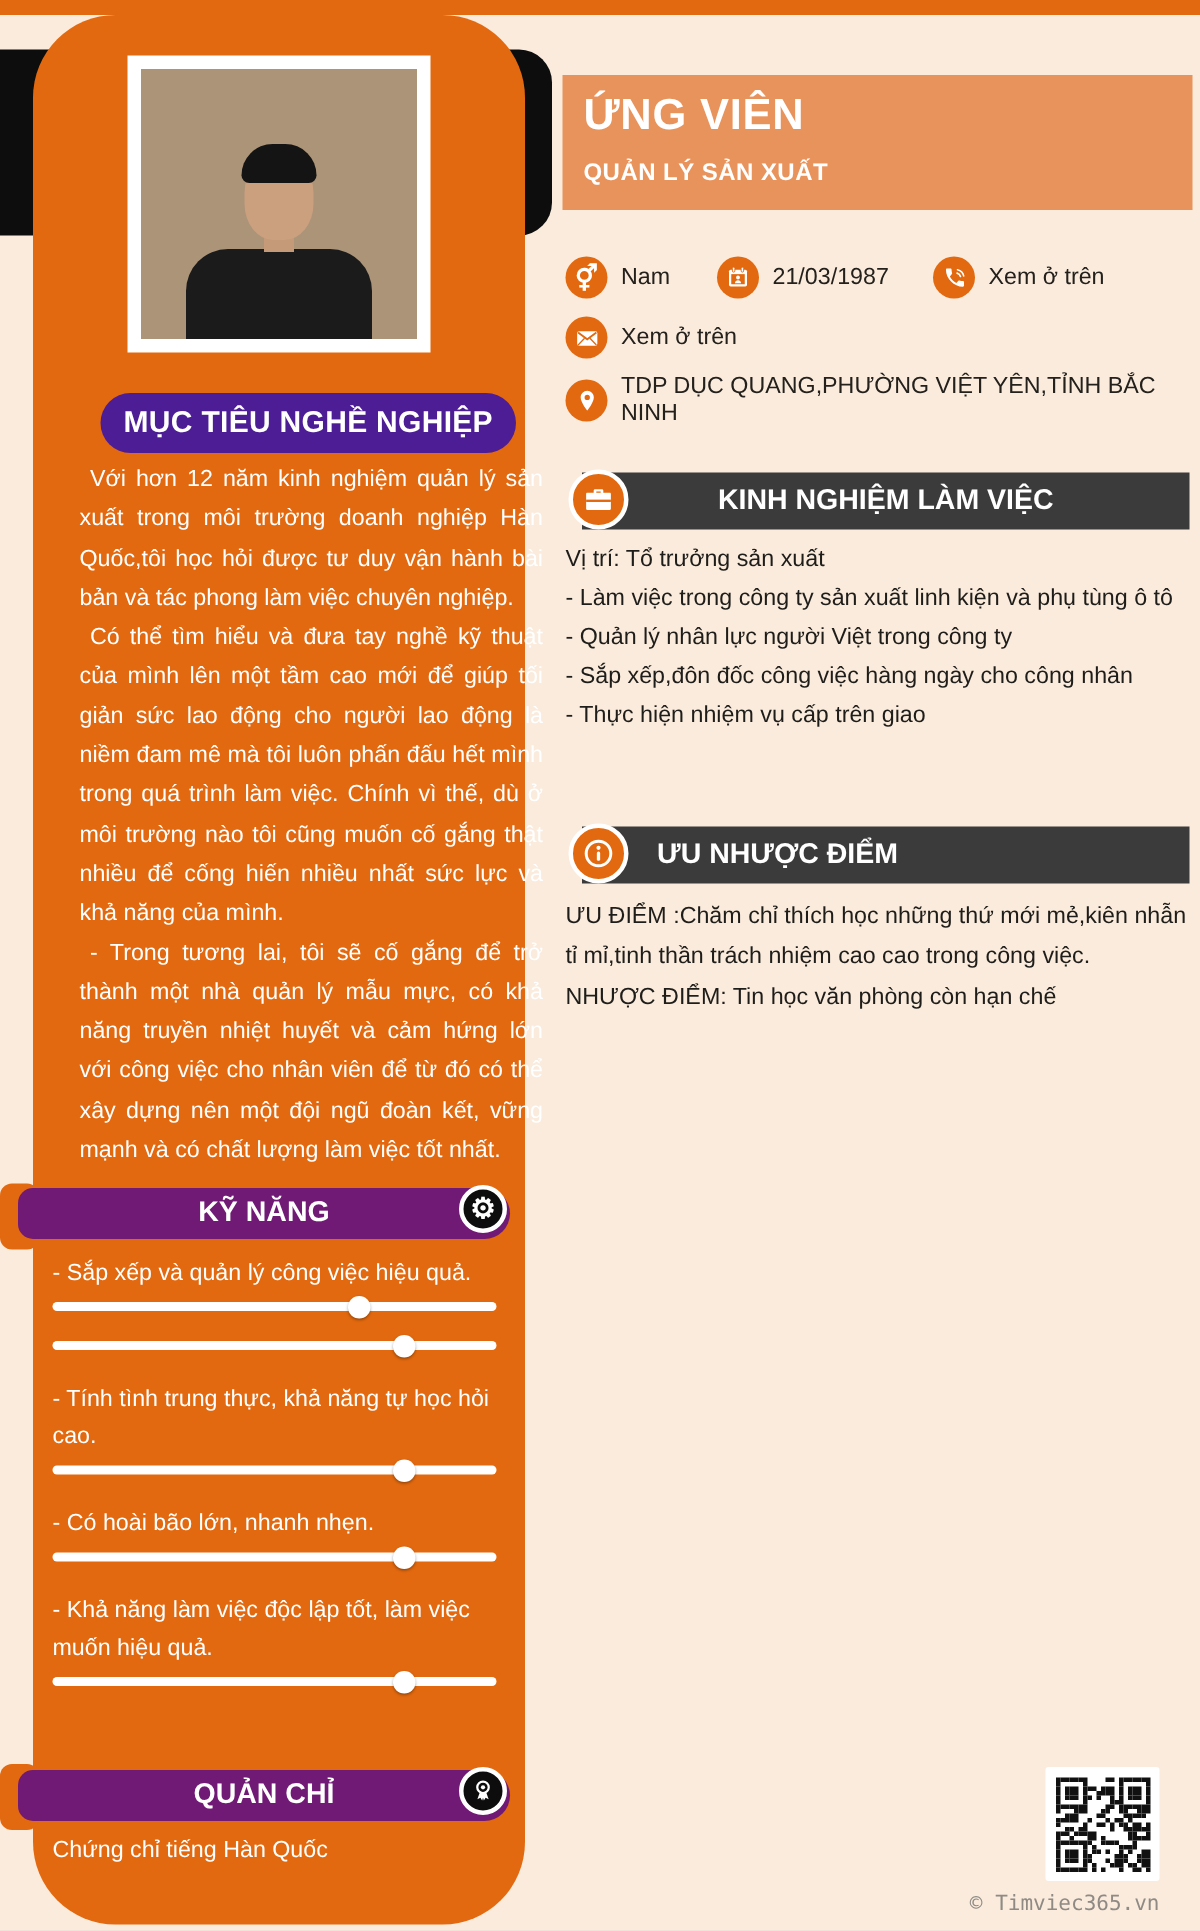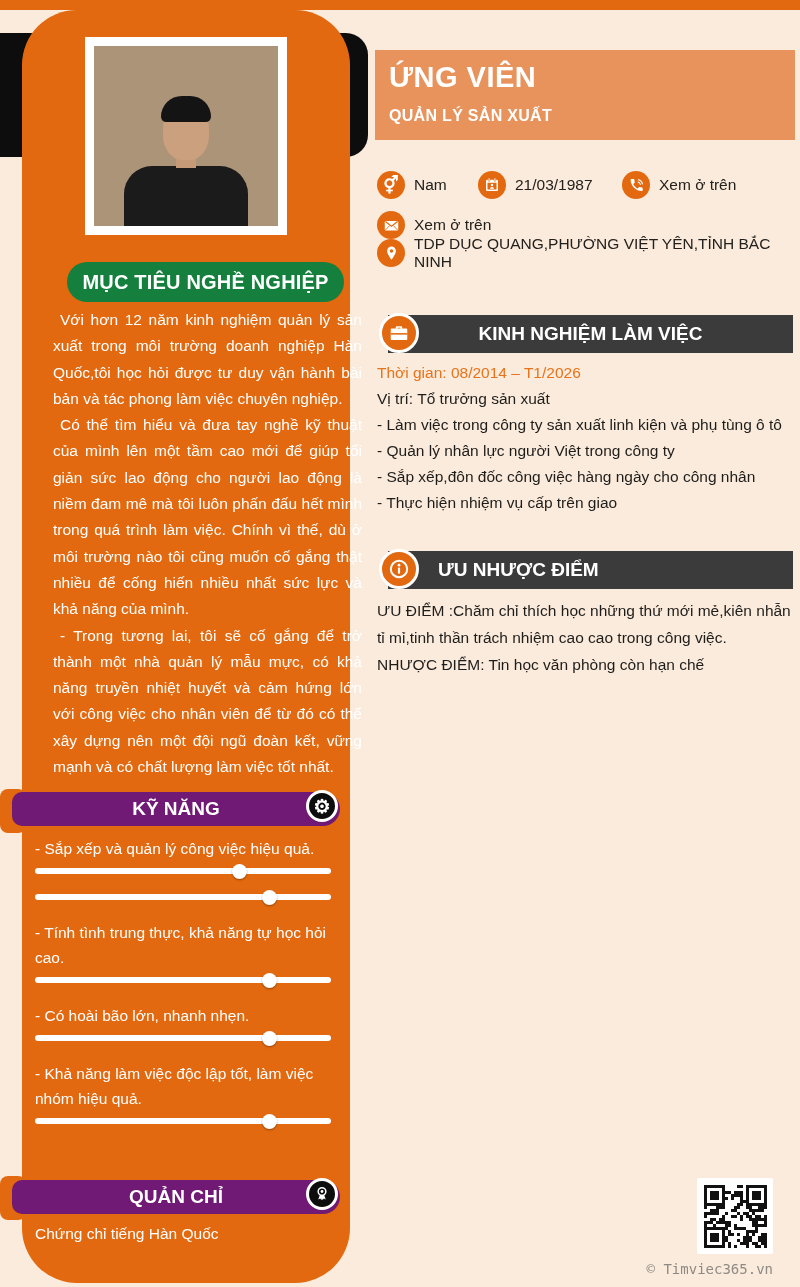--- a/index.html
+++ b/index.html
@@ -23,21 +23,21 @@
       repeating-linear-gradient(0deg, rgba(120,100,78,0) 0 22px, #8d males 22px),
       repeating-linear-gradient(0deg, transparent 0 22px, #8f7a60 22px 24px),
       repeating-linear-gradient(90deg, rgba(143,122,96,.85) 0 2px, transparent 2px 36px);
   }
   .ph-body{position:absolute;left:50%;bottom:-4px;transform:translateX(-50%);width:124px;height:64px;background:#1b1b1b;border-radius:28px 28px 0 0;}
   .ph-neck{position:absolute;left:50%;bottom:58px;transform:translateX(-50%);width:20px;height:14px;background:#c49a79;}
   .ph-head{position:absolute;left:50%;bottom:66px;transform:translateX(-50%);width:46px;height:58px;background:#caa07f;border-radius:46% 46% 42% 42%;}
   .ph-hair{position:absolute;left:50%;bottom:104px;transform:translateX(-50%);width:50px;height:26px;background:#141414;border-radius:24px 24px 6px 6px;}
 
   
-  .objective-pill{position:absolute;left:45px;top:252px;width:277px;height:40px;background:#15803d;border-radius:20px;display:flex;align-items:center;justify-content:center;color:#fff;font-weight:bold;font-size:20px;letter-spacing:.2px;}
+  .objective-pill{position:absolute;left:45px;top:252px;width:277px;height:40px;background:#4c1d95;border-radius:20px;display:flex;align-items:center;justify-content:center;color:#fff;font-weight:bold;font-size:20px;letter-spacing:.2px;}
   .objective-body{position:absolute;left:31px;top:297px;width:309px;color:#fff;font-size:15.5px;line-height:26.3px;text-align:justify;}
   .objective-body p{margin:0;text-indent:7px;}
 
   
   .side-tab{position:absolute;width:26px;height:44px;background:#E2690F;border-radius:8px;z-index:2;}
   .side-bar{position:absolute;left:12px;width:328px;height:34px;background:#701a75;border-radius:10px 17px 17px 10px;z-index:3;display:flex;align-items:center;justify-content:center;color:#fff;font-weight:bold;font-size:19px;}
   .bar-badge{position:absolute;right:2px;top:-2px;width:32px;height:32px;background:#0D0D0D;border:3px solid #fff;border-radius:50%;display:flex;align-items:center;justify-content:center;color:#fff;font-size:19px;line-height:1;}
 
   
   .skills-list{position:absolute;left:35px;top:836px;width:296px;z-index:3;}
@@ -128,21 +128,21 @@
           <div class="skill-knob" style="left: calc(79% - 7px);"></div>
         </div>
       </div>
       <div class="skill">
         <div class="skill-label">- Có hoài bão lớn, nhanh nhẹn.</div>
         <div class="skill-track">
           <div class="skill-knob" style="left: calc(79% - 7px);"></div>
         </div>
       </div>
       <div class="skill">
-        <div class="skill-label">- Khả năng làm việc độc lập tốt, làm việc nhóm hiệu quả.</div>
+        <div class="skill-label">- Khả năng làm việc độc lập tốt, làm việc muốn hiệu quả.</div>
         <div class="skill-track">
           <div class="skill-knob" style="left: calc(79% - 7px);"></div>
         </div>
       </div>
     </div>
 
   <div class="side-tab" style="left:0;top:1176px;"></div>
   <div class="side-bar" style="top:1180px;z-index:3;">
     <span>QUẢN CHỈ</span>
     <span class="bar-badge">
@@ -193,40 +193,39 @@
   <div class="contact-group" style="left:377px;top:211px;">
     <span class="c-icon">
       <svg width="17" height="17" viewBox="0 0 24 24">
         <rect x="2.5" y="5.5" width="19" height="13.5" rx="1.8" fill="#fff"></rect>
         <path d="M3.4 6.5L12 13l8.6-6.5" stroke="#E2690F" stroke-width="1.7" fill="none"></path>
         <path d="M3.4 18.4L9.5 12M20.6 18.4L14.5 12" stroke="#E2690F" stroke-width="1.2" fill="none"></path>
       </svg>
     </span>
     <span>Xem ở trên</span>
   </div>
-  <div class="contact-group" style="left:377px;top:235px;">
+  <div class="contact-group" style="left:377px;top:249px;">
     <span class="c-icon">
       <svg width="17" height="17" viewBox="0 0 24 24">
         <path fill="#fff" d="M12 2.2c-3.4 0-6.2 2.8-6.2 6.2 0 4.6 6.2 12.4 6.2 12.4s6.2-7.8 6.2-12.4c0-3.4-2.8-6.2-6.2-6.2zm0 8.7a2.5 2.5 0 1 1 0-5 2.5 2.5 0 0 1 0 5z"></path>
       </svg>
     </span>
     <span>TDP DỤC QUANG,PHƯỜNG VIỆT YÊN,TỈNH BẮC NINH</span>
   </div>
 
   <div class="sec-icon" style="left:379px;top:313px;">
     <svg width="22" height="22" viewBox="0 0 24 24">
       <path fill="#fff" d="M9.5 4.5h5a1 1 0 0 1 1 1V7h4.7c.5 0 .8.3.8.8v11c0 .5-.3.8-.8.8H3.8c-.5 0-.8-.3-.8-.8v-11c0-.5.3-.8.8-.8h4.7V5.5a1 1 0 0 1 1-1zm.9 2.5h3.2V6.2h-3.2V7z"></path>
       <rect x="3" y="12.1" width="18" height="1.7" fill="#E2690F"></rect>
     </svg>
   </div>
   <div class="sec-bar centered" style="top:315px;">
     <span>KINH NGHIỆM LÀM VIỆC</span>
   </div>
   <div class="sec-body" style="top:360px;">
-    <p class="job-period">Thời gian: 08/2014 – T1/2026</p>
     <p>Vị trí: Tổ trưởng sản xuất</p>
     <div>
 
     <p>- Làm việc trong công ty sản xuất linh kiện và phụ tùng ô tô</p>
         <p>- Quản lý nhân lực người Việt trong công ty</p>
         <p>- Sắp xếp,đôn đốc công việc hàng ngày cho công nhân</p>
         <p>- Thực hiện nhiệm vụ cấp trên giao</p>
       </div>
   </div>
 

